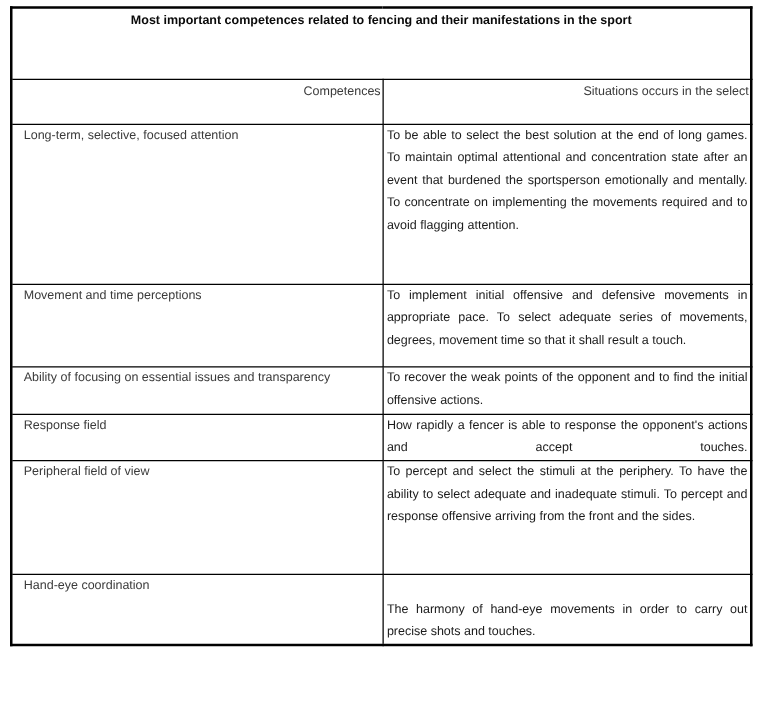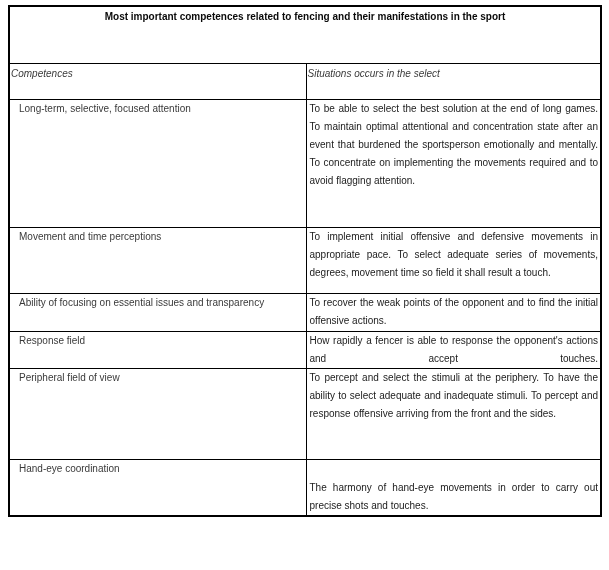--- a/index.html
+++ b/index.html
@@ -38,24 +38,23 @@
   }
   td.title-cell {
     text-align: center;
     font-weight: bold;
     font-size: 15px;
     line-height: 19px;
     color: #0a0a0a;
     padding: 1px 2px 0 2px;
   }
   td.header-cell {
-    text-align: left;
+    text-align: right;
     color: #3a3a3a;
     padding-top: 1px;
-    font-style: italic;
   }
   td.cell-left {
     color: #3a3a3a;
     padding: 0 6px 0 9px;
     line-height: 17px;
   }
   td.cell-right {
     color: #1b1b1b;
     text-align: justify;
     padding: 0 2px 0 3px;
@@ -83,21 +82,21 @@
       <tr style="height:36px">
         <td class="header-cell">Competences</td>
         <td class="header-cell">Situations occurs in the select</td>
       </tr>
       <tr style="height:128px">
         <td class="cell-left">Long-term, selective, focused attention</td>
         <td class="cell-right">To be able to select the best solution at the end of long games. To maintain optimal attentional and concentration state after an event that burdened the sportsperson emotionally and mentally. To concentrate on implementing the movements required and to avoid flagging attention.</td>
       </tr>
       <tr style="height:66px">
         <td class="cell-left">Movement and time perceptions</td>
-        <td class="cell-right">To implement initial offensive and defensive movements in appropriate pace. To select adequate series of movements, degrees, movement time so field it shall result a touch.</td>
+        <td class="cell-right">To implement initial offensive and defensive movements in appropriate pace. To select adequate series of movements, degrees, movement time so that it shall result a touch.</td>
       </tr>
       <tr style="height:38px">
         <td class="cell-left">Ability of focusing on essential issues and transparency</td>
         <td class="cell-right">To recover the weak points of the opponent and to find the initial offensive actions.</td>
       </tr>
       <tr style="height:33px">
         <td class="cell-left">Response field</td>
         <td class="cell-right justify-last">How rapidly a fencer is able to response the opponent's actions and accept touches.</td>
       </tr>
       <tr style="height:91px">

